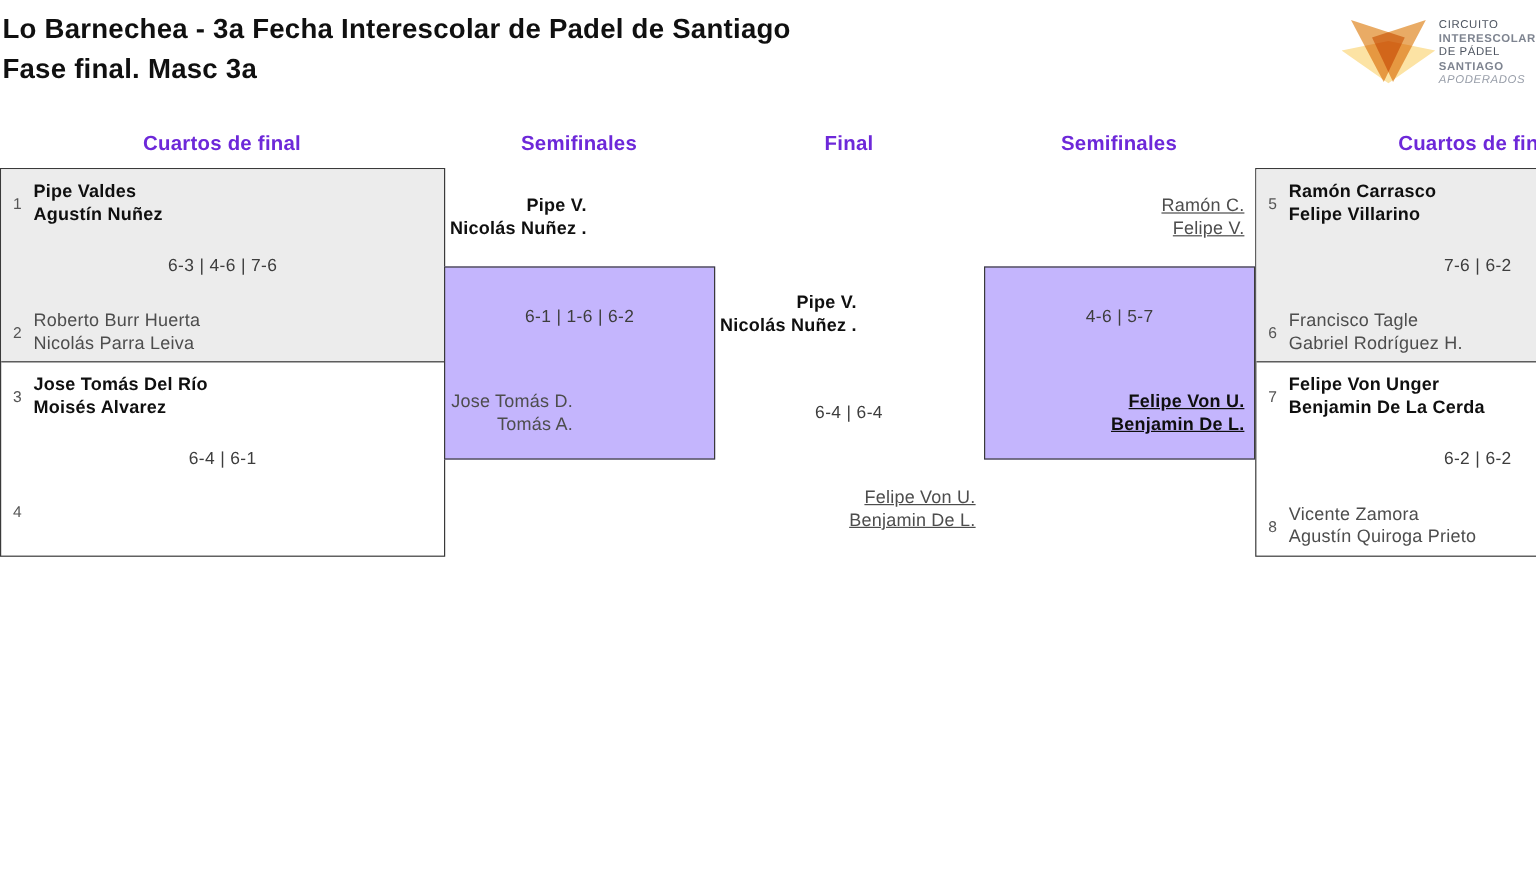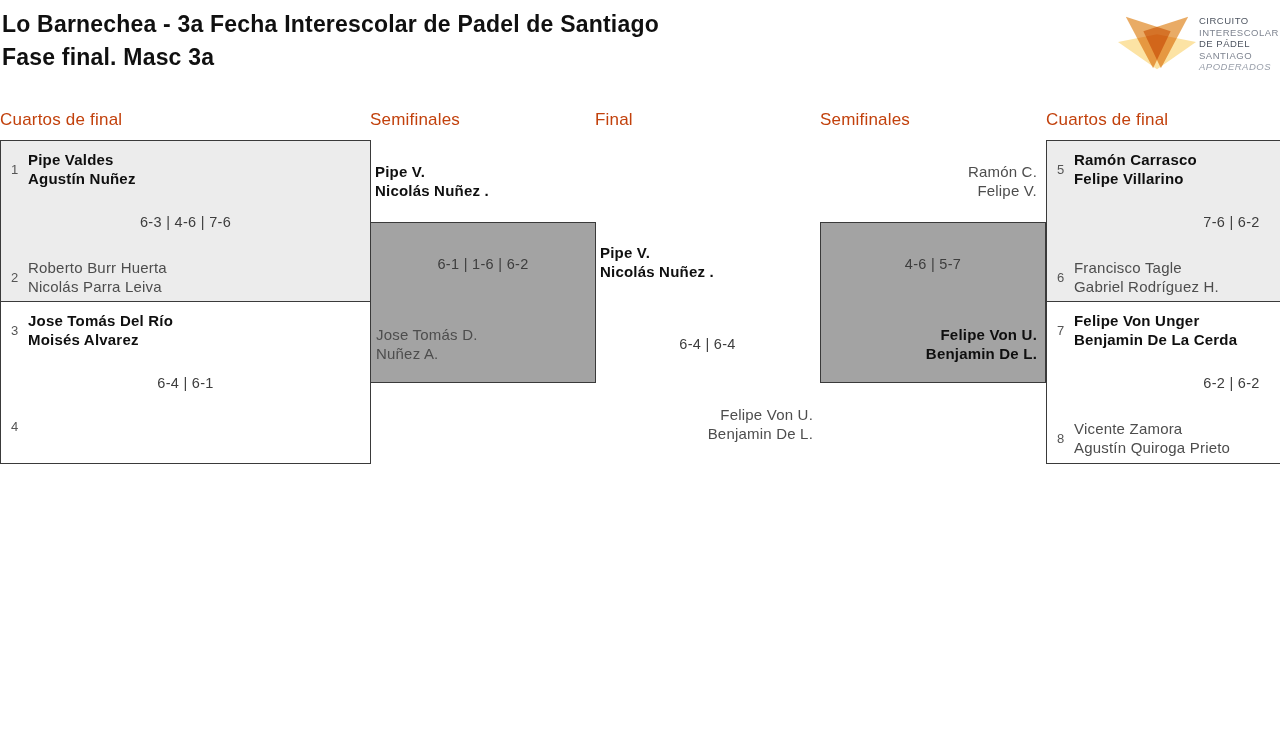--- a/index.html
+++ b/index.html
@@ -12,58 +12,58 @@
   .page-title{
     position:absolute;left:2px;top:8px;
     font-size:23px;font-weight:700;line-height:33px;color:#101010;
     letter-spacing:.2px;white-space:nowrap;
   }
   .logo{position:absolute;left:1118px;top:10px;width:160px;height:68px;}
   .logo-mark{position:absolute;left:0;top:2px;width:78px;height:62px;}
   .logo-mark polygon.blend{mix-blend-mode:multiply;}
   .logo-text{position:absolute;left:81px;top:5px;font-size:9.5px;line-height:11.5px;letter-spacing:.5px;white-space:nowrap;}
   .lt-bold{font-weight:400;color:#4e5561;}
-  .lt-reg{font-weight:400;color:#7e8490;}
+  .lt-reg{font-weight:700;color:#7e8490;}
   .lt-italic{font-style:italic;color:#989ea9;}
   
   .round-header{
-    position:absolute;top:110px;
-    font-size:17px;font-weight:400;color:#c2410c;letter-spacing:.2px;
+    position:absolute;top:110px;text-align:center;
+    font-size:17px;font-weight:700;color:#6d28d9;letter-spacing:.2px;
   }
   
   .qf-box{
     position:absolute;top:140px;width:369px;height:322px;
     border:1px solid #3a3a3a;box-sizing:content-box;background:#fff;
   }
   .qf-match{position:relative;width:100%;height:161px;box-sizing:border-box;}
   .qf-match.shaded{background:#ececec;border-bottom:1px solid #3a3a3a;}
   .sf-box{
     position:absolute;top:222px;width:224px;height:159px;
-    border:1px solid #3a3a3a;background:#a3a3a3;
+    border:1px solid #3a3a3a;background:#c4b5fd;
   }
   
   .team{position:absolute;left:0;right:0;display:flex;}
   .seed{
     width:27px;flex:0 0 27px;text-align:center;align-self:center;
     font-size:13px;color:#555;font-weight:400;
   }
   .names{display:flex;flex-direction:column;font-size:15px;line-height:19px;letter-spacing:.2px;}
   .winner .names,.names.winner{font-weight:700;color:#0f0f0f;}
   .loser .names,.names.loser{font-weight:400;color:#4d4d4d;}
   .team-top{top:9px;}
   .team-bottom{top:117px;}
   .score{
     position:absolute;left:0;right:0;text-align:center;
     font-size:14.5px;color:#3d3d3d;letter-spacing:.3px;
   }
   .qf-score{top:73px;}
   .sf-score{top:33px;}
-  .free-team{position:absolute;font-size:15px;line-height:19px;letter-spacing:.2px;}
+  .free-team{position:absolute;font-size:15px;line-height:19px;letter-spacing:.2px;text-align:right;}
   .free-team div{white-space:nowrap;}
-  .ta-right{text-align:right;}
+  .ta-right{text-align:right;text-decoration:underline;}
 </style>
 </head>
 <body>
 
 <div id="stage">
 
   <div class="page-title">
     <div>Lo Barnechea - 3a Fecha Interescolar de Padel de Santiago</div>
     <div>Fase final. Masc 3a</div>
   </div>
@@ -123,21 +123,21 @@
   </div>
 
   <div class="free-team winner names" style="left:375px;top:162px">
     <div>Pipe V.</div>
     <div>Nicolás Nuñez .</div>
   </div>
   <div class="sf-box" style="left:370px">
     <div class="score sf-score">6-1 | 1-6 | 6-2</div>
     <div class="free-team loser names" style="left:5px;top:102px">
       <div>Jose Tomás D.</div>
-      <div>Nuñez A.</div>
+      <div>Tomás A.</div>
     </div>
   </div>
 
   <div class="free-team winner names" style="left:600px;top:243px">
     <div>Pipe V.</div>
     <div>Nicolás Nuñez .</div>
   </div>
   <div class="score" style="left:595px;width:225px;top:336px">6-4 | 6-4</div>
   <div class="free-team loser names ta-right" style="left:595px;width:218px;top:405px">
     <div>Felipe Von U.</div>

